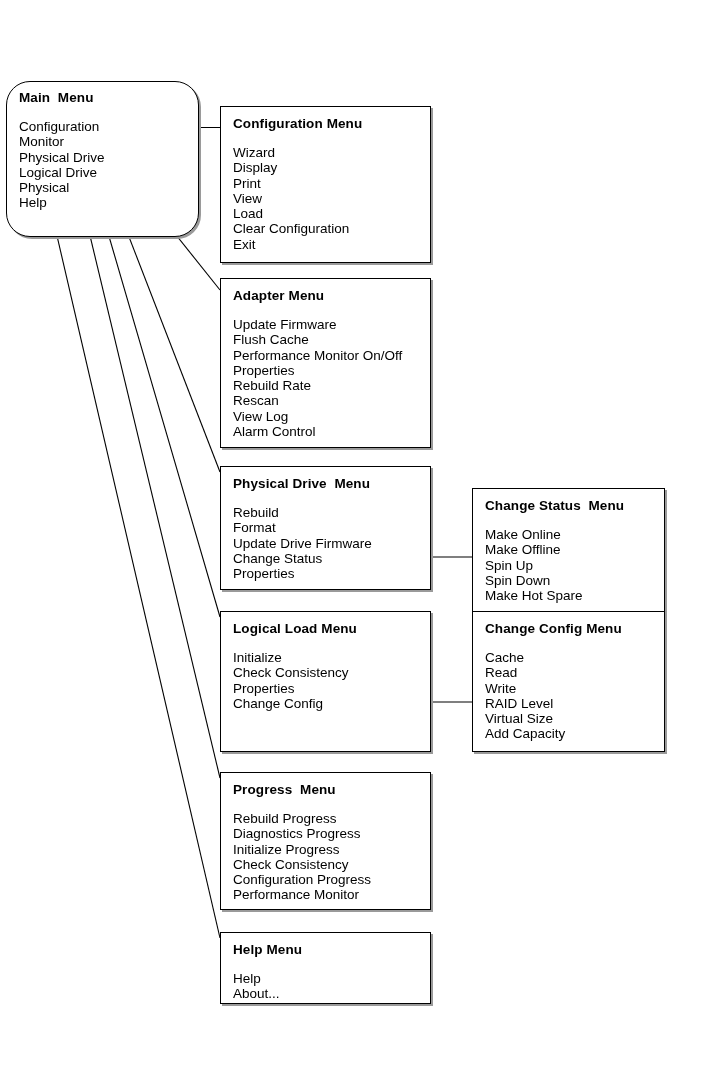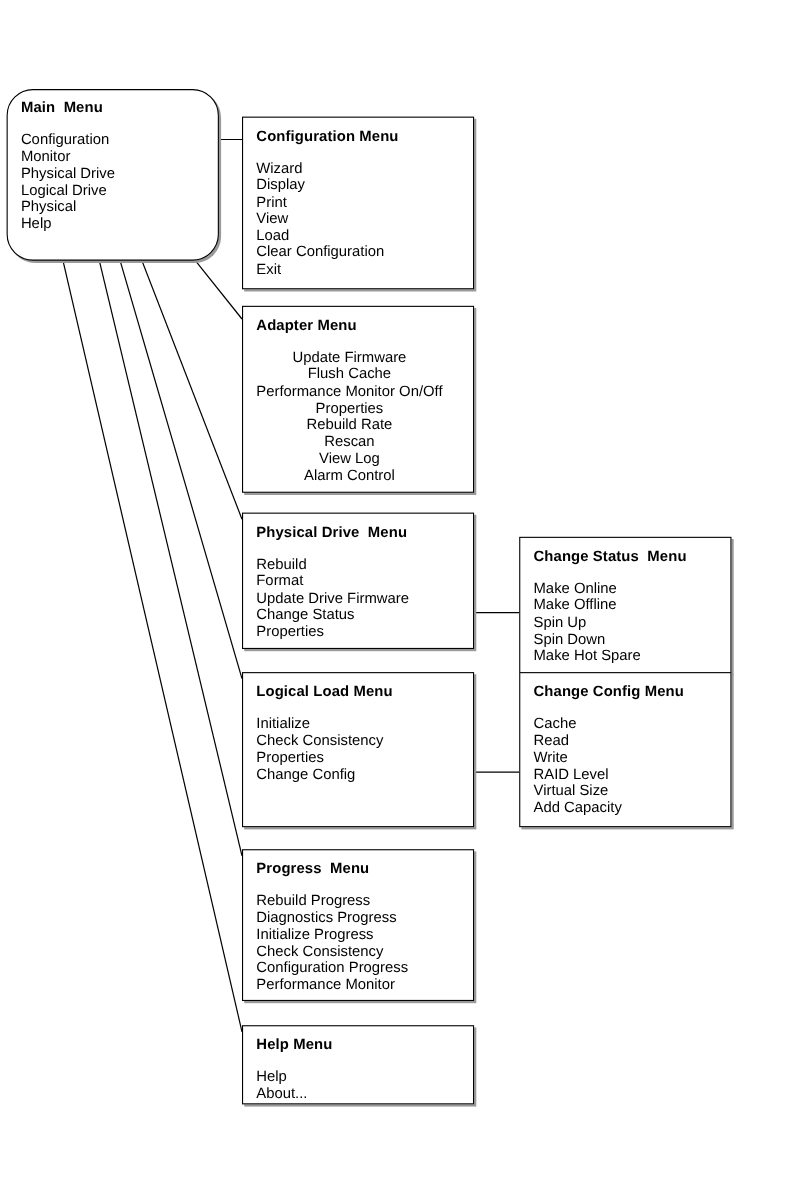--- a/index.html
+++ b/index.html
@@ -63,21 +63,21 @@
     width: 193px;
     height: 156px;
     border-radius: 24px;
   }
   #main-menu-box .menu-title { left: 12px; top: 8px; }
   #main-menu-box .menu-items { left: 12px; top: 37px; }
 
   
   .col2 { left: 220px; width: 211px; }
   #configuration-menu-box { top: 106px; height: 157px; }
-  #adapter-menu-box       { top: 278px; height: 170px; text-align: center; }
+  #adapter-menu-box       { top: 278px; height: 170px; }
   #physical-drive-menu-box{ top: 466px; height: 124px; }
   #logical-drive-menu-box { top: 611px; height: 141px; }
   #progress-menu-box      { top: 772px; height: 138px; }
   #help-menu-box          { top: 932px; height: 72px; }
 
   
   .col3 { left: 472px; width: 193px; }
   #change-status-menu-box { top: 488px; height: 124px; }
   #change-config-menu-box { top: 611px; height: 141px; }
 

